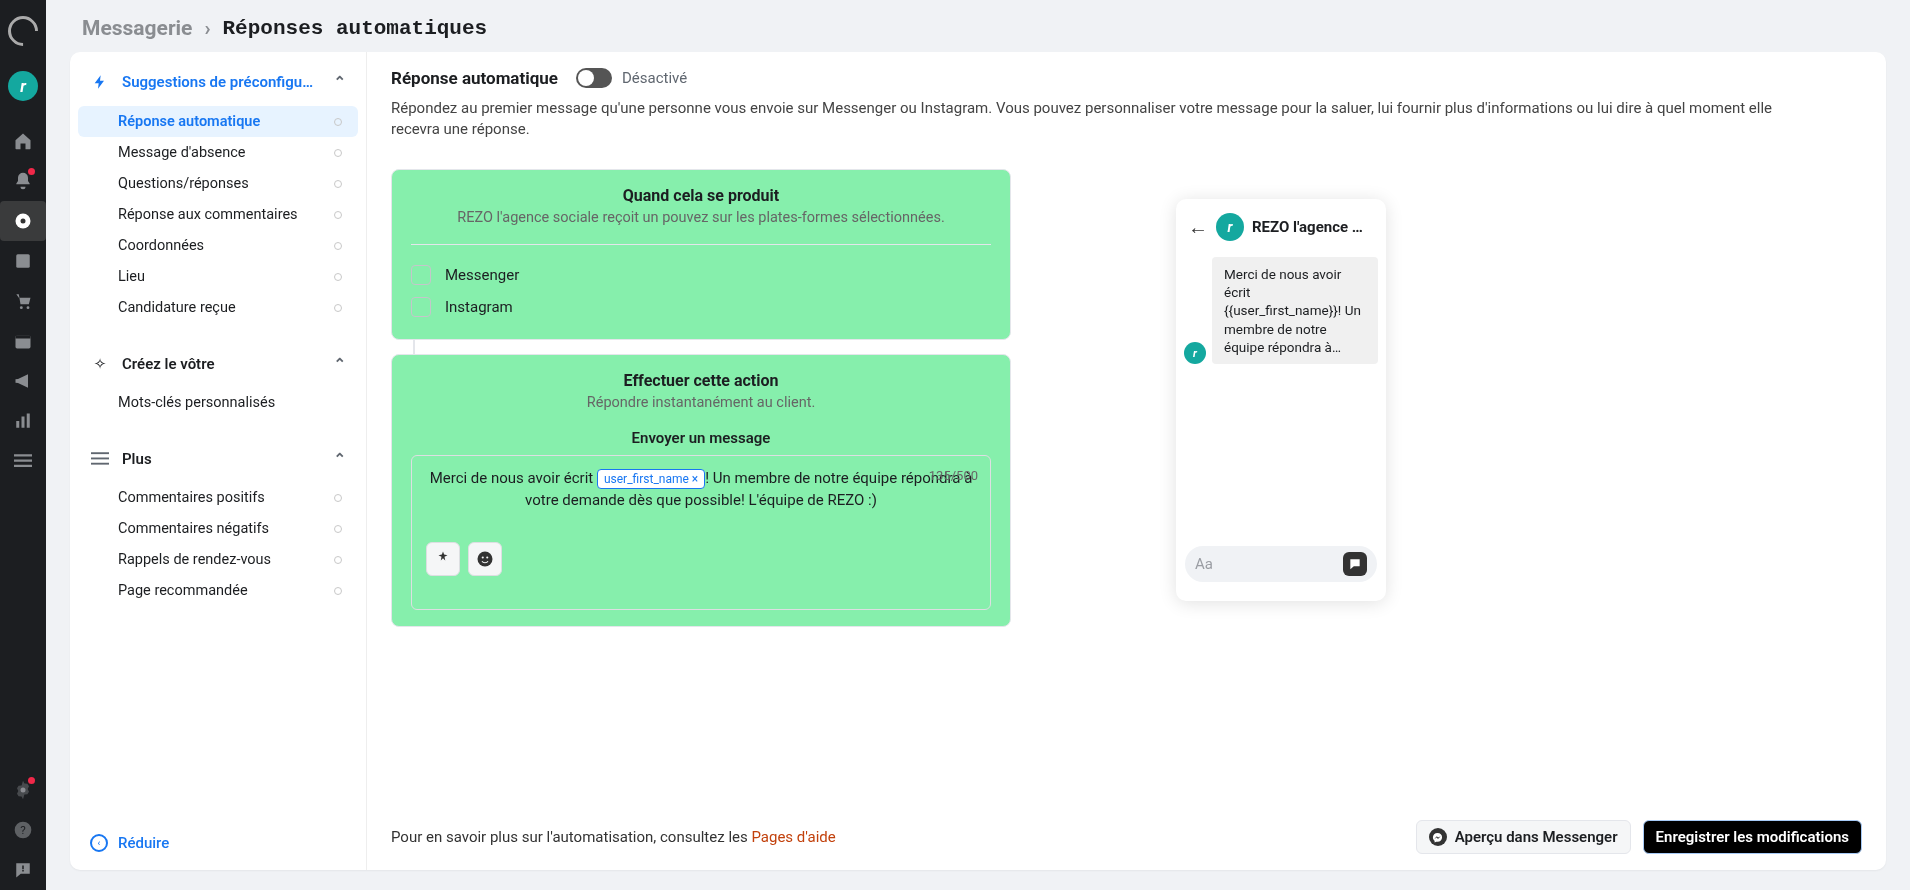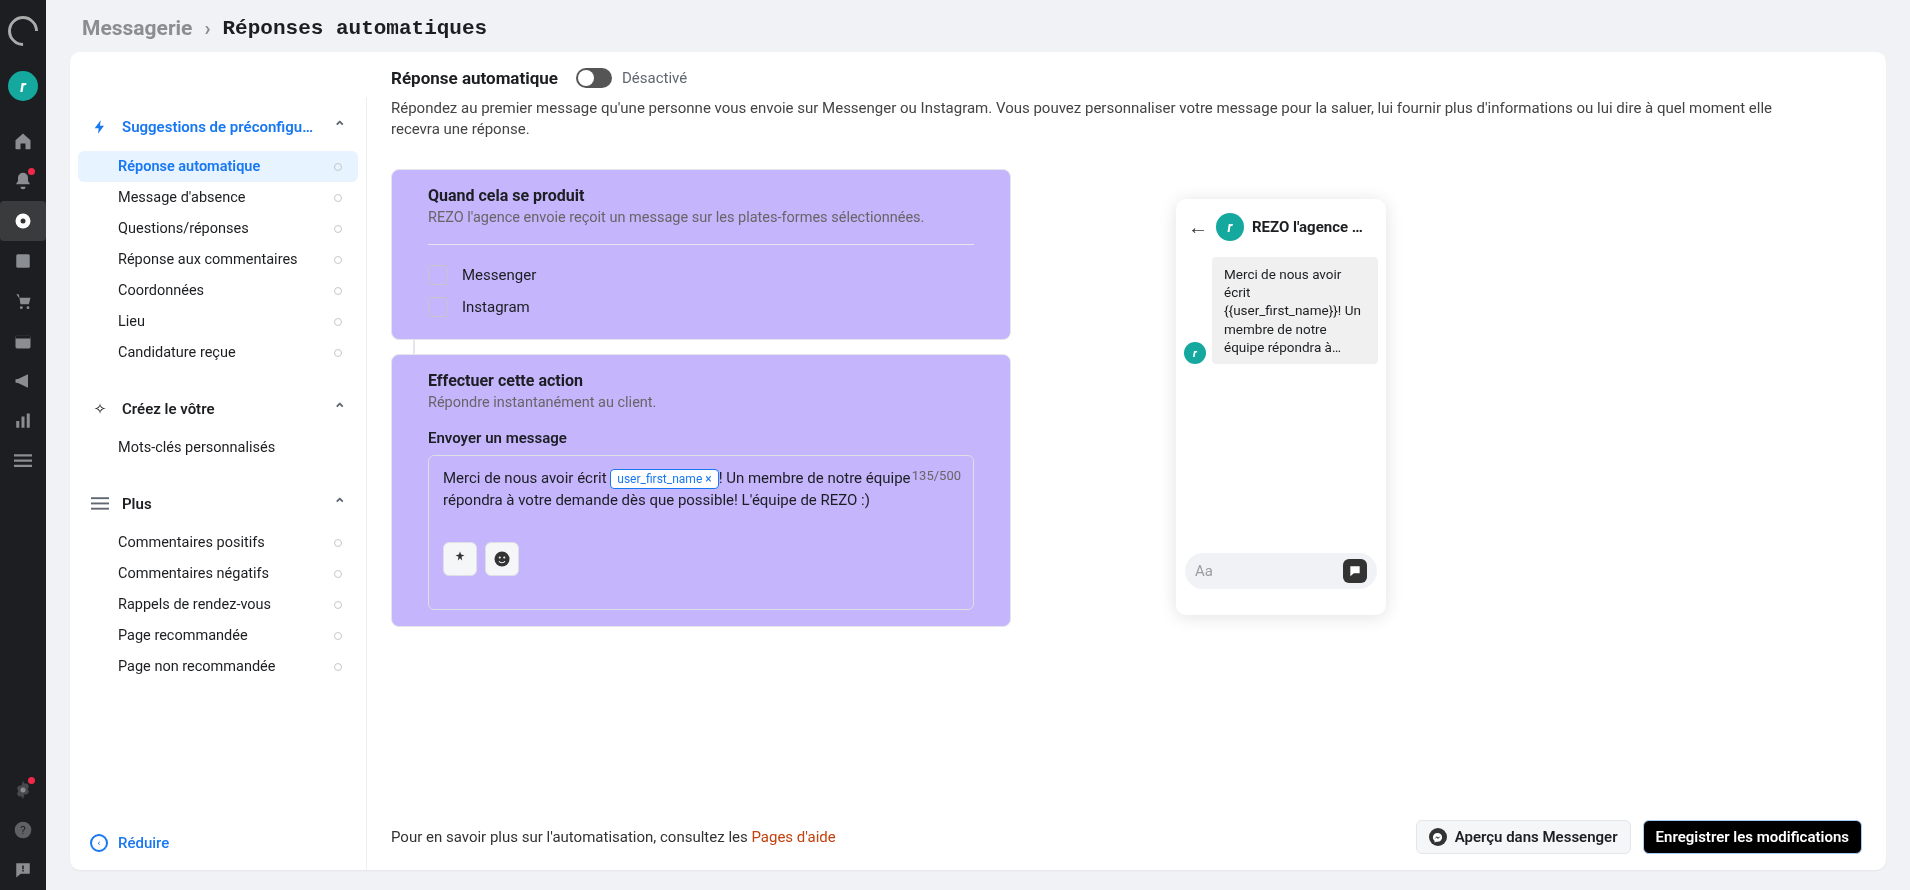--- a/index.html
+++ b/index.html
@@ -13,21 +13,21 @@
   .leftbar .dot { position:absolute; top:7px; right:11px; width:7px; height:7px; border-radius:50%; background:#f02849; }
   .leftbar .spacer { flex: 1; }
   
   .main { flex: 1; display: flex; flex-direction: column; }
   .breadcrumb { padding: 16px 36px 12px; display:flex; gap:12px; align-items:center;}
   .breadcrumb .crumb1 { font-size: 21px; font-weight: 700; color: #8a8d91; }
   .breadcrumb .chev { color: #8a8d91; font-size: 20px; font-weight:700;}
   .breadcrumb .crumb2 { font-size: 21px; font-weight: 700; color: #1c1e21; font-family: Liberation Mono, monospace; }
   .content { flex:1; margin: 0 24px 20px 24px; background:#fff; border-radius:10px; display:flex; box-shadow:0 1px 2px rgba(0,0,0,0.05); overflow:hidden;}
   
-  .sidepanel { width: 297px; border-right: 1px solid #eee; display:flex; flex-direction:column; padding:0;margin-top:45px;}
+  .sidepanel { width: 297px; border-right: 1px solid #eee; display:flex; flex-direction:column; padding:0;}
   .section-header { display:flex; align-items:center; gap:12px; padding: 20px 20px 14px; cursor:pointer; }
   .section-header .ico { width:20px; display:flex; justify-content:center; }
   .section-header .ttl { flex:1; font-weight:600; font-size:15px; white-space:nowrap; overflow:hidden; text-overflow:ellipsis;}
   .section-header.blue .ttl { color:#1877f2; }
   .section-header.blue .ico { color:#1877f2; }
   .section-header .chev { color:#606770; font-weight:600;}
   .section-items { padding: 0 0 12px 0; }
   .section-item { padding: 7px 16px 7px 16px; margin-left:8px; margin-right:8px; display:flex; align-items:center; border-radius:6px; }
   .section-item .label { flex:1; color:#1c1e21; padding-left:24px; font-size:14.5px; }
   .section-item .o { width:8px; height:8px; border:1.4px solid #c8c8c8; border-radius:50%; }
@@ -40,21 +40,21 @@
   .topheader { padding: 16px 24px 14px; border-bottom:1px solid transparent;}
   .topheader .row1 { display:flex; align-items:center; gap:18px;}
   .topheader .title { font-weight:700; font-size:17px; }
   .toggle { width:36px; height:20px; background:#555; border-radius:20px; position:relative; }
   .toggle .knob { width:16px; height:16px; background:#fff; border-radius:50%; position:absolute; top:2px; left:2px; }
   .toggle-wrap { display:flex; align-items:center; gap:10px;}
   .toggle-label { color:#606770; font-size:15px;}
   .topheader .desc { margin-top:10px; color:#444; font-size:15px; line-height:1.4; max-width:96%;}
   .body { flex:1; display:flex; gap:0; padding: 14px 24px 6px 24px;}
   .left-col { flex:1; max-width:620px; display:flex; flex-direction:column; gap:14px;}
-  .card { border:1px solid #e4e6eb; border-radius:8px; padding:16px 36px; background:#c4b5fd;}
+  .card { border:1px solid #e4e6eb; border-radius:8px; padding:16px 19px; background:#86efac;text-align:center;}
   .card h3 { font-size:16px; font-weight:700; margin-bottom:4px;}
   .card .sub { color:#666; font-size:14.5px;}
   .divider { height:1px; background:#e4e6eb; margin:18px 0 14px;}
   .platform-row { display:flex; align-items:center; gap:14px; padding:6px 0;}
   .checkbox { width:20px; height:20px; border:1.5px solid #c4c6ca; border-radius:4px;}
   .platform-row .label { font-size:15px;}
   .connector { width:2px; height:14px; background:#e4e6eb; margin-left:22px;}
   .fieldlabel { font-weight:600; font-size:15px; margin:18px 0 8px;}
   .editor { border:1px solid #dddfe2; border-radius:6px; padding:12px 14px 12px; min-height:155px; position:relative;}
   .editor .text { font-size:15px; line-height:1.45; }
@@ -66,21 +66,21 @@
   .right-col { flex:0 0 540px; display:flex; justify-content:center; align-items:flex-start; padding-top:30px; }
   .preview { width:210px; background:#fff; border-radius:10px; box-shadow:0 2px 18px rgba(0,0,0,0.12); padding:12px 0 12px; }
   .preview .phead { display:flex; align-items:center; gap:8px; padding:2px 12px 8px;}
   .preview .back { font-size:20px; color:#333; }
   .preview .pava { width:28px; height:28px; border-radius:50%; background:#14a89f; color:#fff; font-weight:700; display:flex; align-items:center; justify-content:center; font-size:14px; font-style: italic;}
   .preview .pname { font-weight:700; font-size:15px; white-space:nowrap; overflow:hidden; text-overflow:ellipsis; }
   .preview .convo { padding: 8px 8px; height:290px;}
   .preview .msgrow { display:flex; gap:6px; align-items:flex-end;}
   .preview .mava { width:22px; height:22px; border-radius:50%; background:#14a89f; color:#fff; font-weight:700; display:flex; align-items:center; justify-content:center; font-size:11px; font-style: italic; flex:0 0 22px;}
   .preview .bubble { background:#f0f0f0; border-radius:4px; padding:8px 12px; font-size:13.5px; line-height:1.35; }
-  .preview .inputbar { margin:14px 9px; background:#f0f2f5; border-radius:18px; height:36px; display:flex; align-items:center; padding:0 10px; color:#9a9da3; }
+  .preview .inputbar { margin:7px 9px; background:#f0f2f5; border-radius:18px; height:36px; display:flex; align-items:center; padding:0 10px; color:#9a9da3; }
   .preview .sendico { margin-left:auto; width:24px; height:24px; background:#333; border-radius:6px; color:#fff; display:flex; align-items:center; justify-content:center; font-size:13px;}
   
   .footer { padding:12px 24px 16px; display:flex; align-items:center; border-top:1px solid transparent; gap:12px;}
   .footer .flabel { color:#333; }
   .footer a { color:#c2410c; text-decoration:none; }
   .footer .spacer { flex:1; }
   .fbtn { display:flex; align-items:center; gap:8px; border:1px solid #e4e6eb; background:#f5f6f7; border-radius:6px; padding:7px 12px; font-weight:600;}
   .fbtn .mi { width:18px; height:18px; border-radius:50%; background:#333; color:#fff; display:flex; align-items:center; justify-content:center; font-size:11px;}
   .fbtn.primary { background:#000000; color:#fff; border-color:#a7caf6; }
   svg { display:block; }
@@ -254,24 +254,20 @@
             <span class="o"></span>
           </div>
         <div class="section-item">
             <span class="label">Rappels de rendez-vous</span>
             <span class="o"></span>
           </div>
         <div class="section-item">
             <span class="label">Page recommandée</span>
             <span class="o"></span>
           </div>
-        <div class="section-item">
-            <span class="label">Page non recommandée</span>
-            <span class="o"></span>
-          </div>
       </div>
 
       <div class="reduce">
         <span class="ico">‹</span>
         <span>Réduire</span>
       </div>
     </div>
 
     <div class="workarea">
       <div class="topheader">
@@ -284,21 +280,21 @@
             <span class="toggle-label">Désactivé</span>
           </div>
         </div>
         <div class="desc">Répondez au premier message qu'une personne vous envoie sur Messenger ou Instagram. Vous pouvez personnaliser votre message pour la saluer, lui fournir plus d'informations ou lui dire à quel moment elle recevra une réponse.</div>
       </div>
 
       <div class="body">
         <div class="left-col">
           <div class="card">
             <h3>Quand cela se produit</h3>
-            <div class="sub">REZO l'agence envoie reçoit un message sur les plates-formes sélectionnées.</div>
+            <div class="sub">REZO l'agence sociale reçoit un pouvez sur les plates-formes sélectionnées.</div>
             <div class="divider"></div>
             <div class="platform-row">
               <div class="checkbox"></div>
               <span class="label">Messenger</span>
             </div>
             <div class="platform-row">
               <div class="checkbox"></div>
               <span class="label">Instagram</span>
             </div>
           </div>

